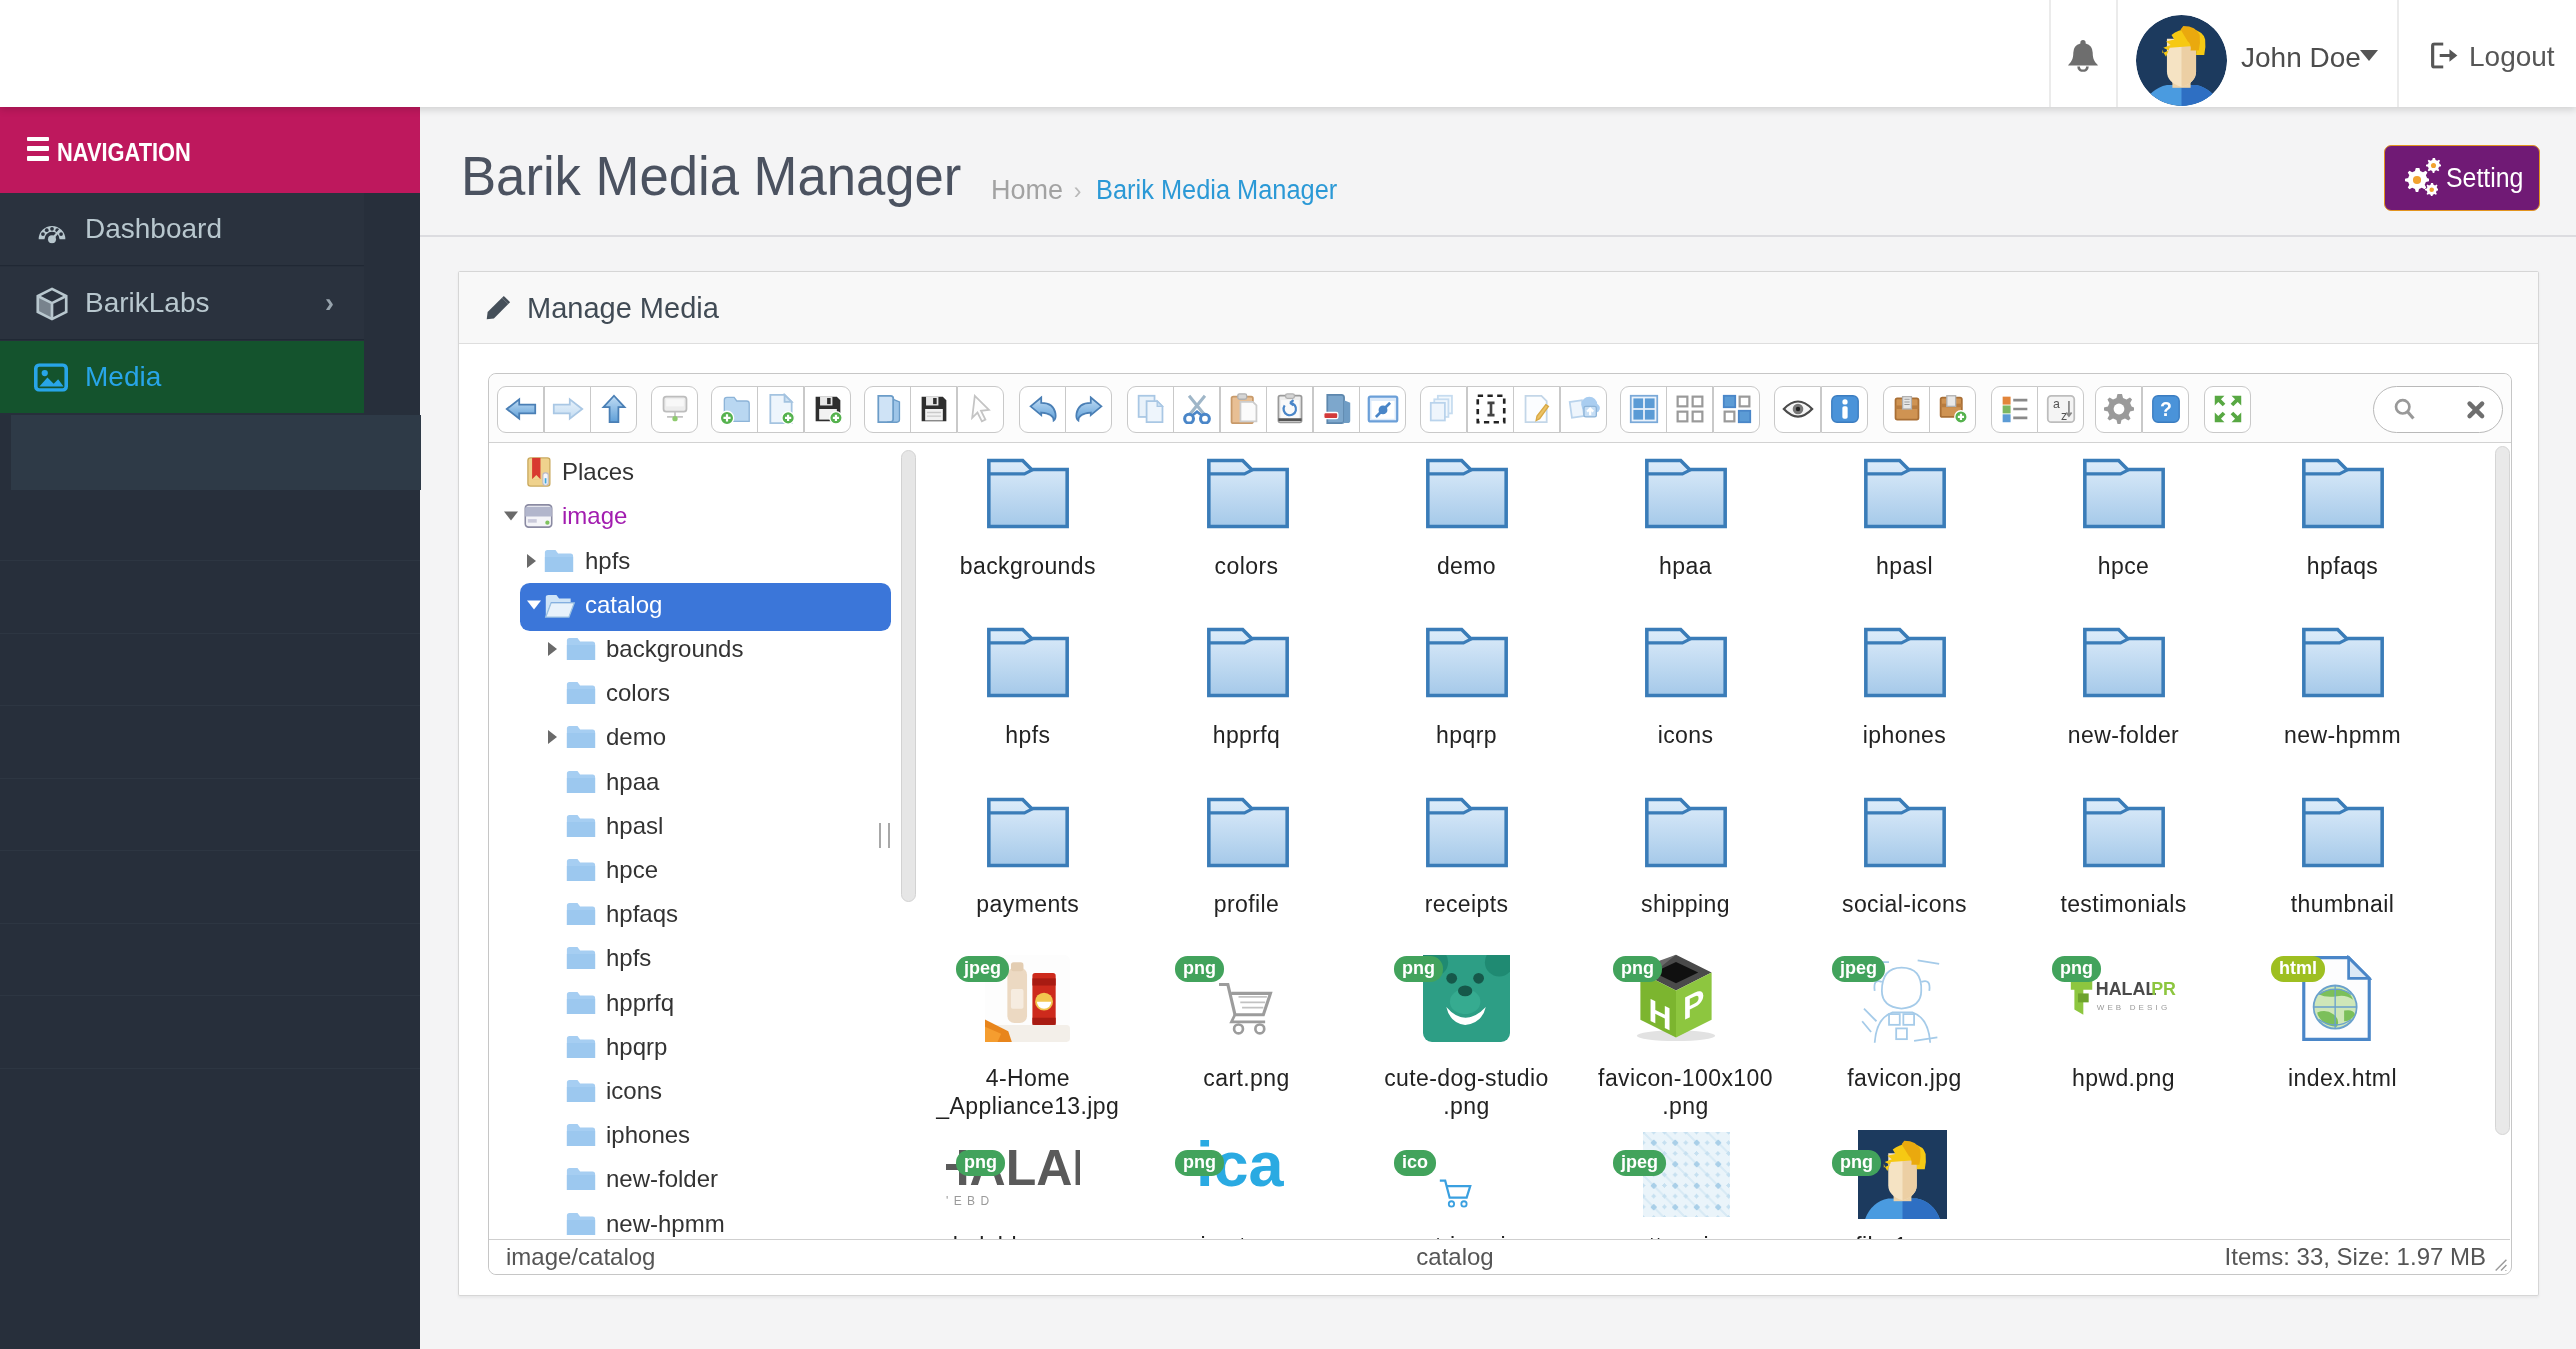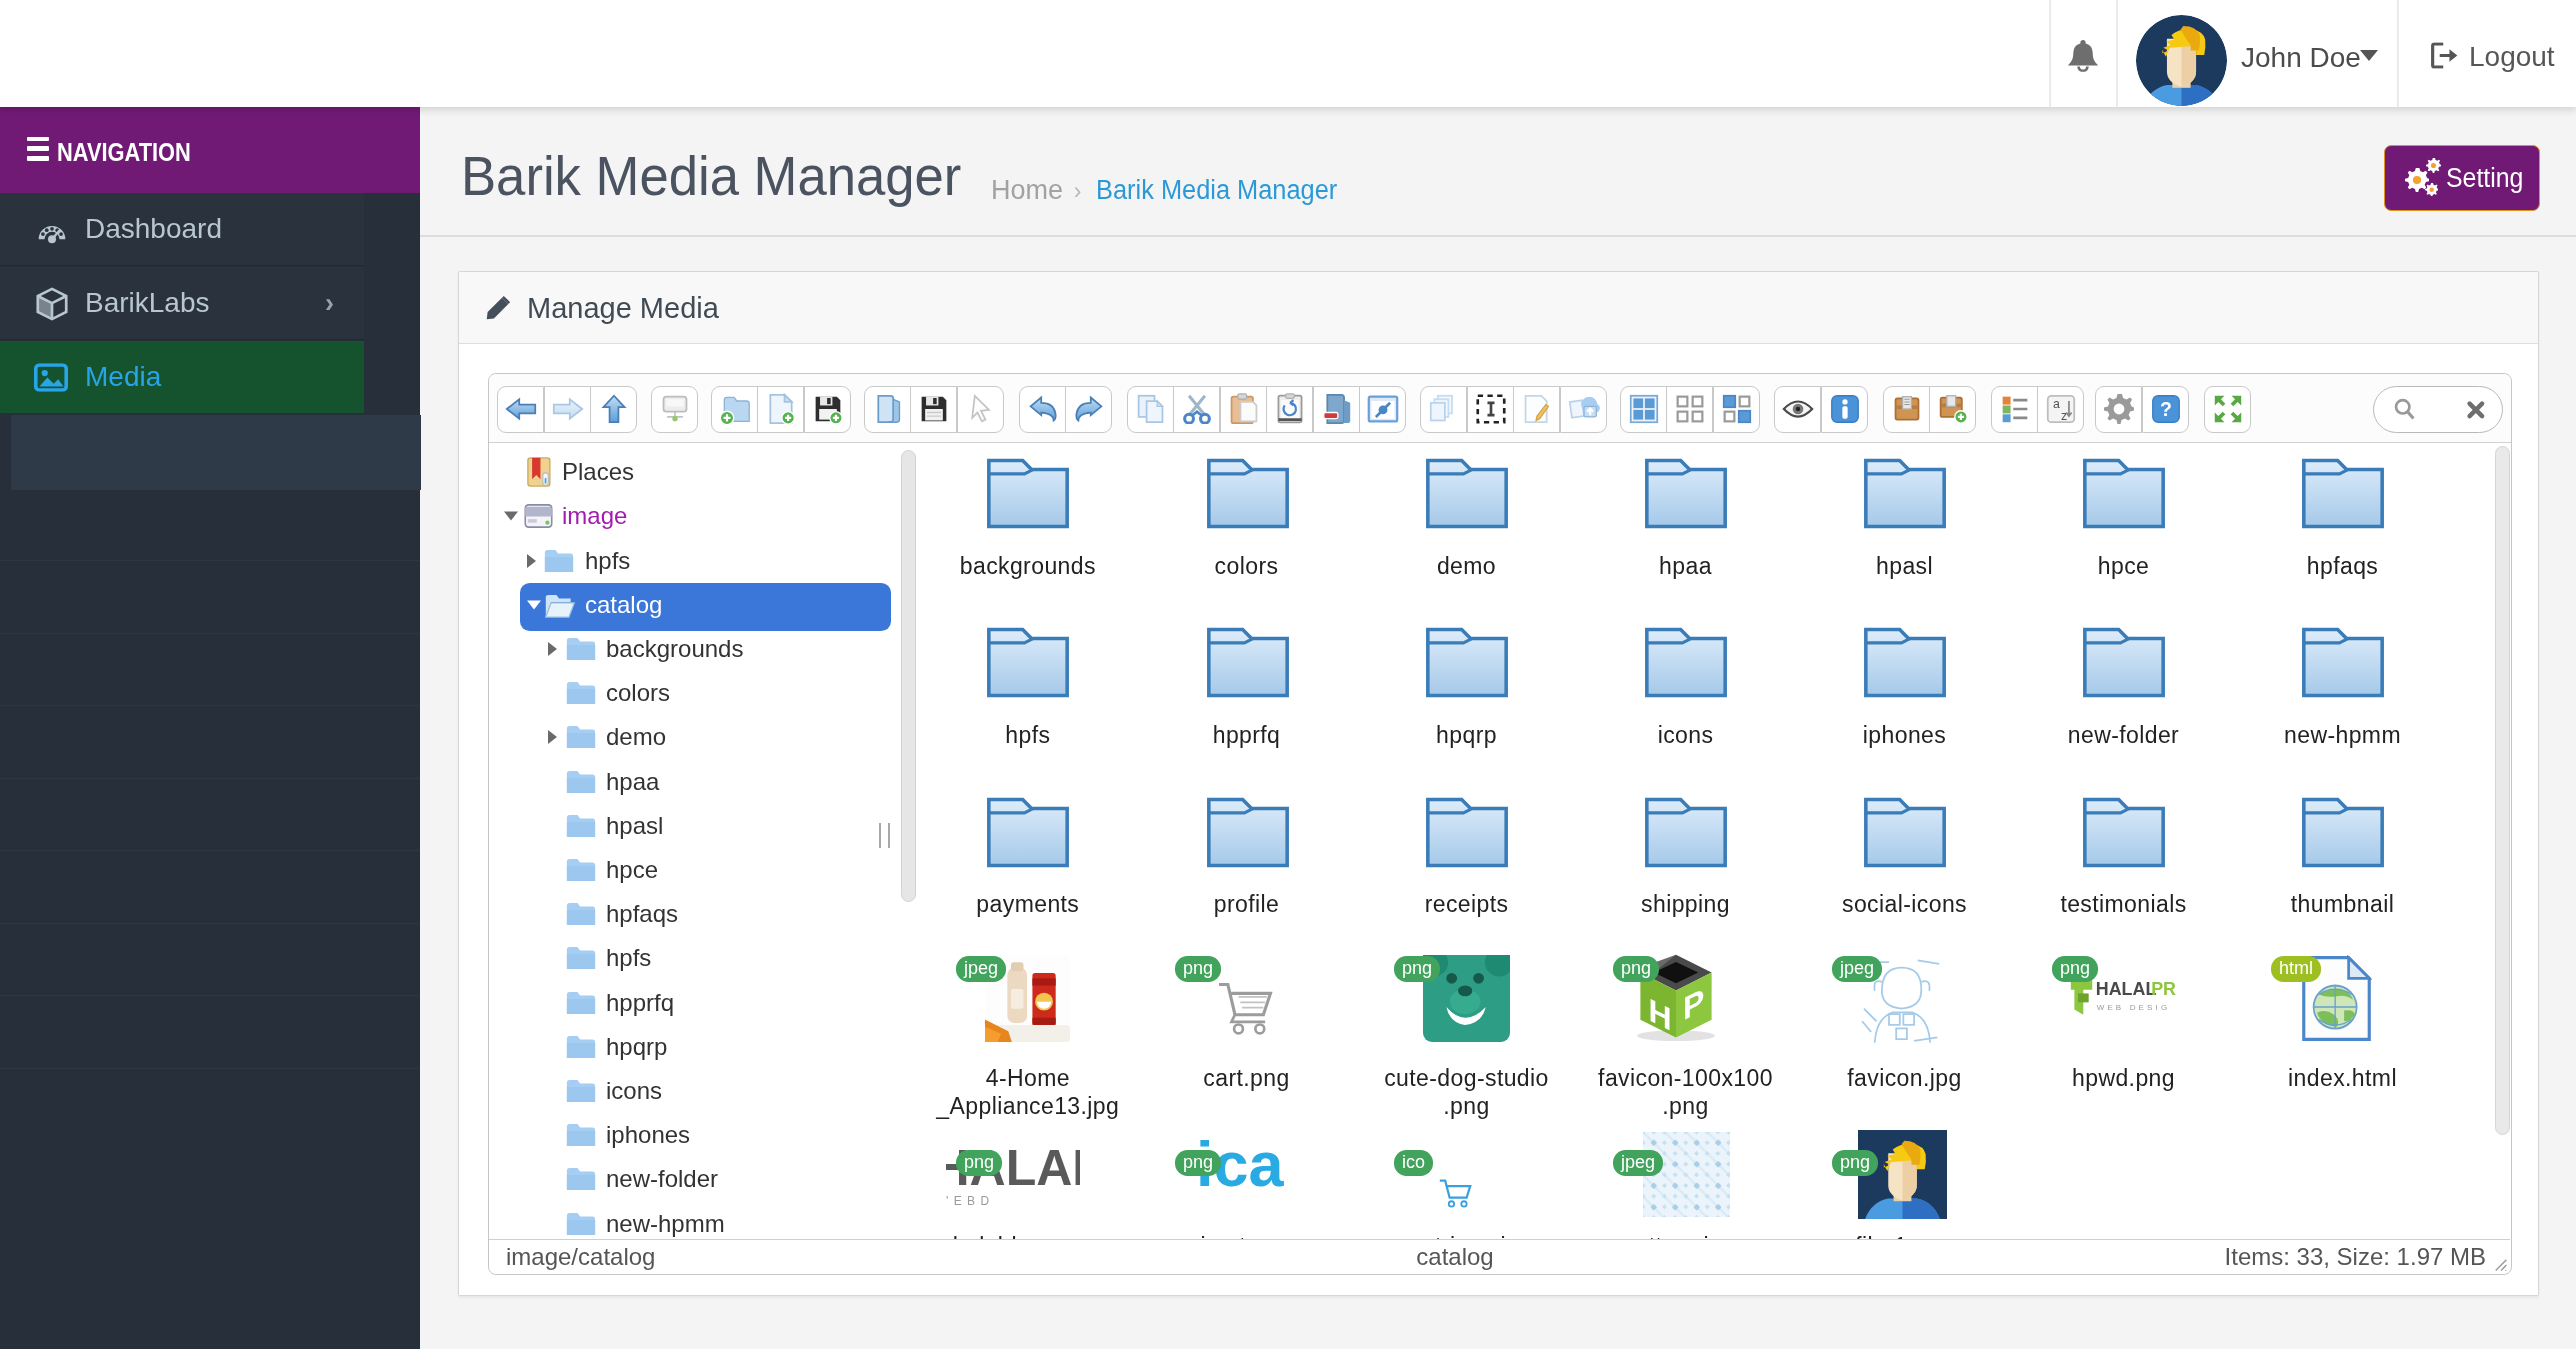--- a/index.html
+++ b/index.html
@@ -8,21 +8,21 @@
 .abs{position:absolute}
 
 #navbar{left:0;top:0;width:2576px;height:107px;background:#fff;
  box-shadow:0 2.7px 7.2px rgba(0,0,0,0.14);z-index:30}
 .nvsep{top:0;width:1.8px;height:107px;background:#ebebeb}
 #johndoe{font-size:28px;color:#4c4c4c}
 #logouttxt{font-size:28px;color:#565656}
 .caret{width:0;height:0;border-left:9.8px solid transparent;border-right:9.8px solid transparent;border-top:11.6px solid #555}
 
 #sidebar{left:0;top:107px;width:420px;height:1242px;background:#272f3b}
-#navband{left:0;top:0;width:420px;height:86px;background:#701a75}
+#navband{left:0;top:0;width:420px;height:86px;background:#be185d}
 .hbar{left:27px;width:21.5px;height:4.5px;background:#fff;border-radius:0.9px}
 #navtitle{left:57px;top:30px;font-size:26px;font-weight:bold;color:#fff;letter-spacing:0px;transform:scaleX(0.84);transform-origin:left top;white-space:nowrap}
 .srow{left:0;width:364px;height:73px;border-bottom:0.9px solid #202834}
 .srow .lbl{position:absolute;left:85px;top:50%;transform:translateY(-50%);font-size:28px;color:#b8c7ce}
 .faint{left:0;width:420px;height:0.9px;background:#2d3642}
 
 #ctitle{left:461px;top:143px;font-size:56px;color:#4b5260;transform:scaleX(0.94);transform-origin:left center;white-space:nowrap}
 #crumb{left:991px;top:175px;font-size:27px;color:#a2a2a2}
 #crumb .blue{color:#2b99d6;display:inline-block;transform:scaleX(0.94);transform-origin:left center}
 #crumb .sep{color:#b9b9b9;font-size:23px;padding:0 14.3px 0 10.7px}
@@ -49,21 +49,21 @@
 .tcaret{position:absolute;top:50%;transform:translateY(-50%);width:0;height:0}
 .cr-d{border-left:7.2px solid transparent;border-right:7.2px solid transparent;border-top:9px solid #6a6a6a}
 .cr-r{border-top:7.2px solid transparent;border-bottom:7.2px solid transparent;border-left:9px solid #6a6a6a}
 .cr-dw{border-left:7.2px solid transparent;border-right:7.2px solid transparent;border-top:9px solid #fff}
 #seltree{left:31px;top:139px;width:371px;height:48px;background:#3b76d9;border-radius:9.8px}
 #treescroll{left:412px;top:6.3px;width:15px;height:452px;background:#e6e6e6;border:0.9px solid #d2d2d2;border-radius:8px}
 #treegrip{left:390px;top:379px;width:10.7px;height:25px;border-left:2.7px solid #a8a8a8;border-right:2.7px solid #a8a8a8}
 
 #cwd{left:432px;top:70px;width:1574px;height:795px;background:#fff;overflow:hidden}
 .flabel{position:absolute;width:219px;text-align:center;font-size:23px;color:#222;line-height:28px;letter-spacing:0.4px}
-.badge{position:absolute;background:#42a35c;color:#fff;font-size:18px;font-weight:normal;
+.badge{position:absolute;background:#42a35c;color:#fff;font-size:18px;font-weight:bold;
  padding:1.8px 8px 3.6px 8px;border-radius:12.5px;z-index:5}
 .badge.html{background:#9ebf21}
 
 #stbar{left:0;top:865px;width:2021px;height:35px;background:#fff;border-top:0.9px solid #cfcfcf;border-radius:0 0 8px 8px}
 .sttxt{position:absolute;top:50%;transform:translateY(-50%);font-size:24px;color:#555}
 #cwdscroll{left:2006px;top:72px;width:15px;height:689px;background:#e9e9e9;border:0.9px solid #d5d5d5;border-radius:8px}
 </style></head>
 <body>
 <div id="page">
 <svg width="0" height="0" style="position:absolute">

